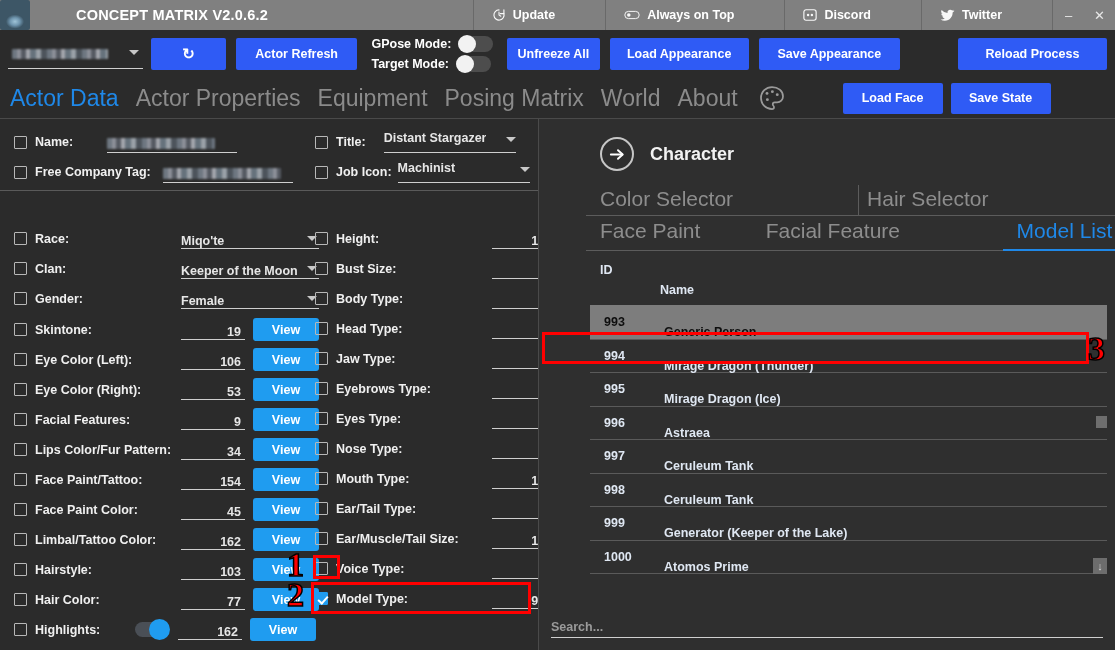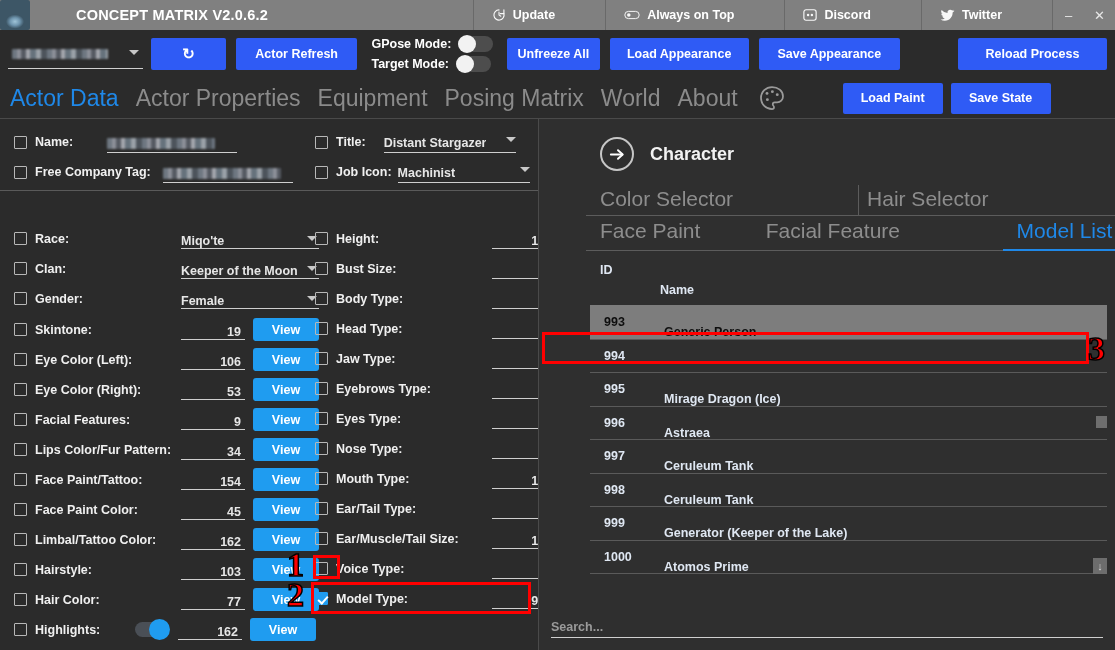--- a/index.html
+++ b/index.html
@@ -129,21 +129,21 @@
   .ddl { position: relative; padding-right: 16px; }
 
   
   .p-name    { position: absolute; left: 14px; top: 8px;  }
   .p-fct     { position: absolute; left: 14px; top: 38px; }
   .p-title   { position: absolute; left: 315px; top: 8px; }
   .p-job     { position: absolute; left: 315px; top: 38px; }
   .w-redact  { width: 130px; height: 22px; display:flex; align-items:flex-end; }
   .redact.r2 { width: 108px; height: 11px; margin-bottom: 3px; }
   .redact.r3 { width: 118px; height: 11px; margin-bottom: 3px; }
-  .dd-box { width: 132px; height: 22px; display: flex; align-items: flex-end; }
+  .dd-box { width: 132px; height: 22px; display: flex; }
 
   
   .rows { position: absolute; left: 0; top: 72px; width: 538px; margin-top: 34px; }
   .row { position: relative; height: 30px; }
   .colL { position: absolute; left: 14px; top: 3px; display: flex; align-items: center; }
   .colM { position: absolute; left: 315px; top: 3px; display: flex; align-items: center; }
   .numbox {
     width: 64px; height: 21px; text-align: right; padding-right: 4px;
     color: #e6e6e6; font-size: 12.5px; font-weight: bold;
     border-bottom: 1px solid #cfcfcf; display: flex; align-items: flex-end;
@@ -345,21 +345,21 @@
   <div class="mtab">About</div>
   <div class="palette-icon">
     <svg width="30" height="30" viewBox="0 0 24 24">
         <path d="M12 3.2a8.8 8.8 0 1 0 0 17.6c1 0 1.6-.7 1.6-1.5 0-.5-.2-.8-.5-1.1-.3-.4-.5-.7-.5-1.2 0-.8.7-1.5 1.6-1.5h1.9a4.7 4.7 0 0 0 4.7-4.7C20.8 6.4 16.9 3.2 12 3.2z" fill="none" stroke="#9a9a9a" stroke-width="1.4"></path>
         <circle cx="8" cy="8.3" r="1.15" fill="#9a9a9a"></circle>
         <circle cx="12.3" cy="6.9" r="1.15" fill="#9a9a9a"></circle>
         <circle cx="16.2" cy="9.3" r="1.15" fill="#9a9a9a"></circle>
         <circle cx="8.3" cy="13.3" r="1.15" fill="#9a9a9a"></circle>
       </svg>
   </div>
-  <button class="btn btn-loadstate">Load Paint</button>
+  <button class="btn btn-loadstate">Load Face</button>
   <button class="btn btn-savestate">Save State</button>
 </div>
 
 <div class="leftpanel">
 
   <div class="hdr-sec">
     <div class="fld p-name">
       <div class="cb"></div>
       <span class="lbl">Name:</span>
       <div class="w-redact underline" style="margin-left:34px">
@@ -627,20 +627,21 @@
     <div class="c-name">Name</div>
   </div>
 
   <div class="list-wrap">
     <div class="lrow first selected">
       <div class="c-id">993</div>
       <div class="c-name">Generic Person</div>
     </div>
     <div class="lrow">
       <div class="c-id">994</div>
+      <div class="c-name">Mirage Dragon (Thunder)</div>
     </div>
     <div class="lrow">
       <div class="c-id">995</div>
       <div class="c-name">Mirage Dragon (Ice)</div>
     </div>
     <div class="lrow">
       <div class="c-id">996</div>
       <div class="c-name">Astraea</div>
     </div>
     <div class="lrow">

